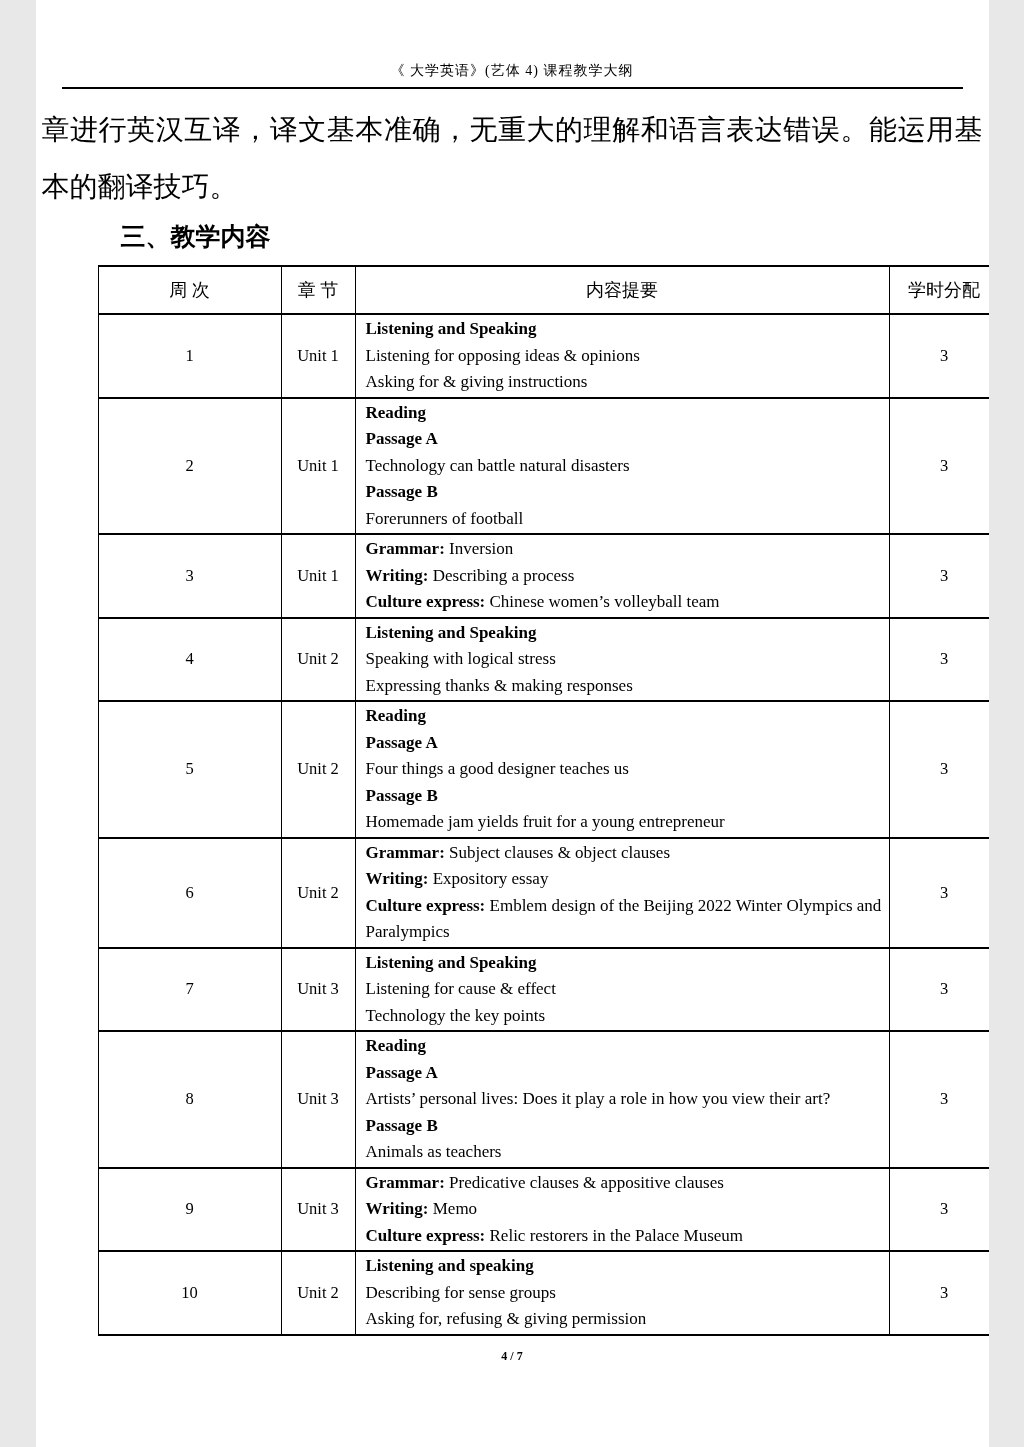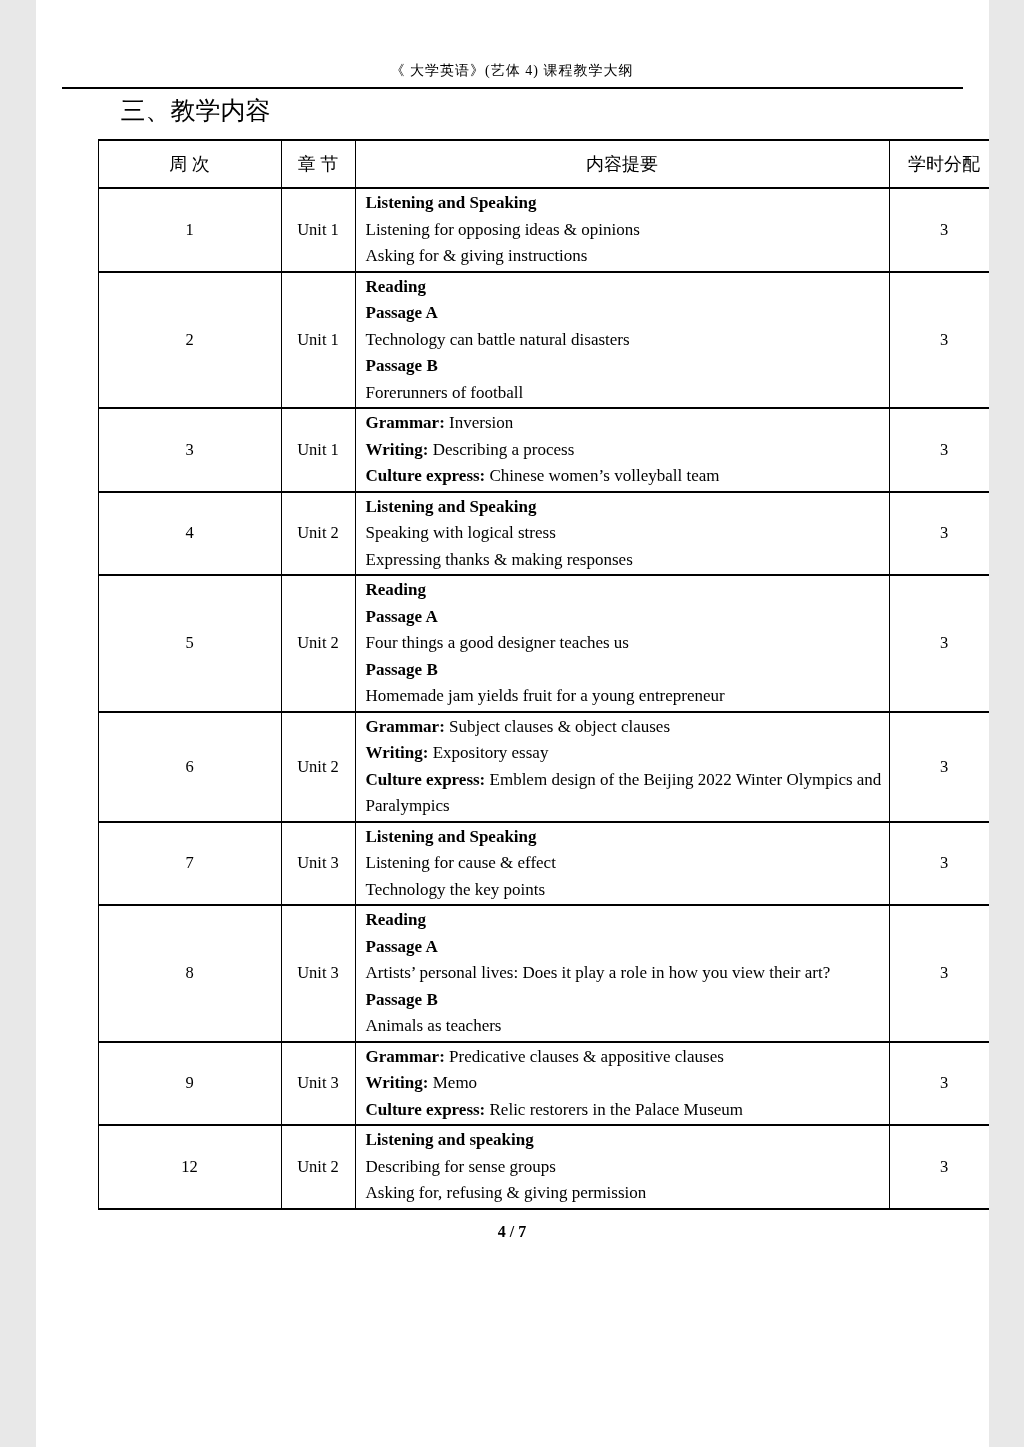--- a/index.html
+++ b/index.html
@@ -26,21 +26,21 @@
   }
   .intro {
     margin: 12px 6px 0 6px;
     font-size: 28px;
     line-height: 57px;
     text-align: justify;
   }
   .section-heading {
     margin: 4px 0 0 85px;
     font-family: "Liberation Sans", sans-serif;
-    font-weight: normal;
+    font-weight: bold;
     font-size: 25px;
     line-height: 34px;
   }
   table.syllabus {
     margin: 12px 0 0 62px;
     width: 901px;
     border-collapse: collapse;
     table-layout: fixed;
   }
   table.syllabus col.col-week  { width: 183px; }
@@ -67,34 +67,35 @@
   td.c-content {
     padding: 1px 4px 1px 10px;
     font-size: 17px;
   }
   td.c-content .line {
     line-height: 26.5px;
   }
   .page-footer {
     margin-top: 13px;
     text-align: center;
-    font-size: 16px;
+    font-size: 12px;
     font-weight: bold;
   }
 </style>
 </head>
 <body>
 
 <div class="page">
 
   <header>
     <div class="header-title">《 大学英语》(艺体 4) 课程教学大纲</div>
     <div class="header-rule"></div>
   </header>
 
+  <p class="intro">章进行英汉互译，译文基本准确，无重大的理解和语言表达错误。能运用基本的翻译技巧。</p>
 
   <h2 class="section-heading">三、教学内容</h2>
 
   <table class="syllabus">
     <colgroup>
       <col class="col-week">
       <col class="col-unit">
       <col class="col-cont">
       <col class="col-hours">
     </colgroup>
@@ -197,21 +198,21 @@
           <td class="c-week">9</td>
           <td class="c-unit">Unit 3</td>
           <td class="c-content">
             <div class="line"><b>Grammar:</b> Predicative clauses &amp; appositive clauses</div>
             <div class="line"><b>Writing:</b> Memo</div>
             <div class="line"><b>Culture express:</b> Relic restorers in the Palace Museum</div>
           </td>
           <td class="c-hours">3</td>
         </tr>
         <tr>
-          <td class="c-week">12</td>
+          <td class="c-week">10</td>
           <td class="c-unit">Unit 2</td>
           <td class="c-content">
             <div class="line"><b>Listening and speaking</b></div>
             <div class="line">Describing for sense groups</div>
             <div class="line">Asking for, refusing &amp; giving permission</div>
           </td>
           <td class="c-hours">3</td>
         </tr>
       </tbody>
   </table>

